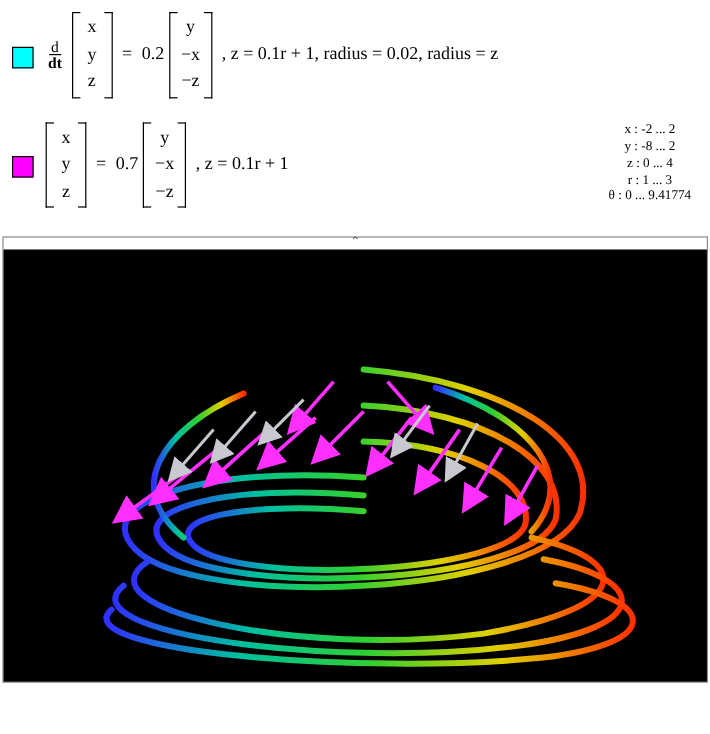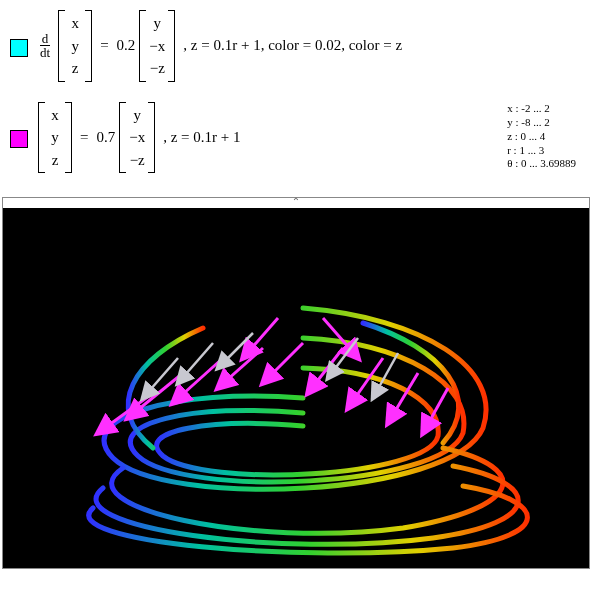--- a/index.html
+++ b/index.html
@@ -37,21 +37,21 @@
   }
   .frac {
     display: inline-flex;
     flex-direction: column;
     align-items: center;
     font-size: 13px;
     line-height: 1;
     margin-right: 2px;
   }
   .frac .num { border-bottom: 1px solid #000; padding: 0 2px; }
-  .frac .den { padding: 0 2px; }
+  .frac .den { padding: 0 2px; font-weight: bold; }
   .bracket-vec {
     display: inline-flex;
     align-items: stretch;
   }
   .bracket-vec .col {
     display: flex;
     flex-direction: column;
     justify-content: space-around;
     padding: 2px 3px;
     line-height: 1.5;
@@ -68,21 +68,21 @@
   .eq-text {
     white-space: nowrap;
     margin-left: 4px;
   }
   .ranges {
     position: absolute;
     right: 6px;
     bottom: 2px;
     font-size: 11px;
     line-height: 1.25;
-    text-align: left;
+    text-align: center;
     font-family: "Times New Roman", serif;
   }
   .ranges div { white-space: nowrap; }
   .plot-wrapper {
     background: #fff;
     border: 1px solid #888;
     margin: 0 2px 2px 2px;
   }
   .plot-handle {
     text-align: center;
@@ -124,21 +124,21 @@
       <span>0.2</span>
       <span class="bracket-vec">
         <span class="bl"></span>
         <span class="col">
           <span>y</span>
           <span>−x</span>
           <span>−z</span>
         </span>
         <span class="br-r"></span>
       </span>
-      <span class="eq-text">, z = 0.1r + 1, color = 0.02, color = z</span>
+      <span class="eq-text">, z = 0.1r + 1, radius = 0.02, radius = z</span>
     </div>
   </div>
 
   <div class="eq-row">
     <div class="swatch magenta"></div>
     <div class="eq-content">
       <span class="bracket-vec">
         <span class="bl"></span>
         <span class="col">
           <span>x</span>
@@ -159,21 +159,21 @@
         <span class="br-r"></span>
       </span>
       <span class="eq-text">, z = 0.1r + 1</span>
     </div>
 
     <div class="ranges">
       <div>x : -2 ... 2</div>
       <div>y : -8 ... 2</div>
       <div>z : 0  ... 4</div>
       <div>r : 1  ... 3</div>
-      <div>θ : 0  ... 3.69889</div>
+      <div>θ : 0  ... 9.41774</div>
     </div>
   </div>
 </div>
 
 <div class="plot-wrapper">
   <div class="plot-handle">⌃</div>
   <svg class="plot" viewBox="0 0 586 360" preserveAspectRatio="xMidYMid meet">
     <rect width="586" height="360" fill="#000"></rect>
     <defs>
       <linearGradient id="rainbowH" x1="0%" y1="0%" x2="100%" y2="0%">

